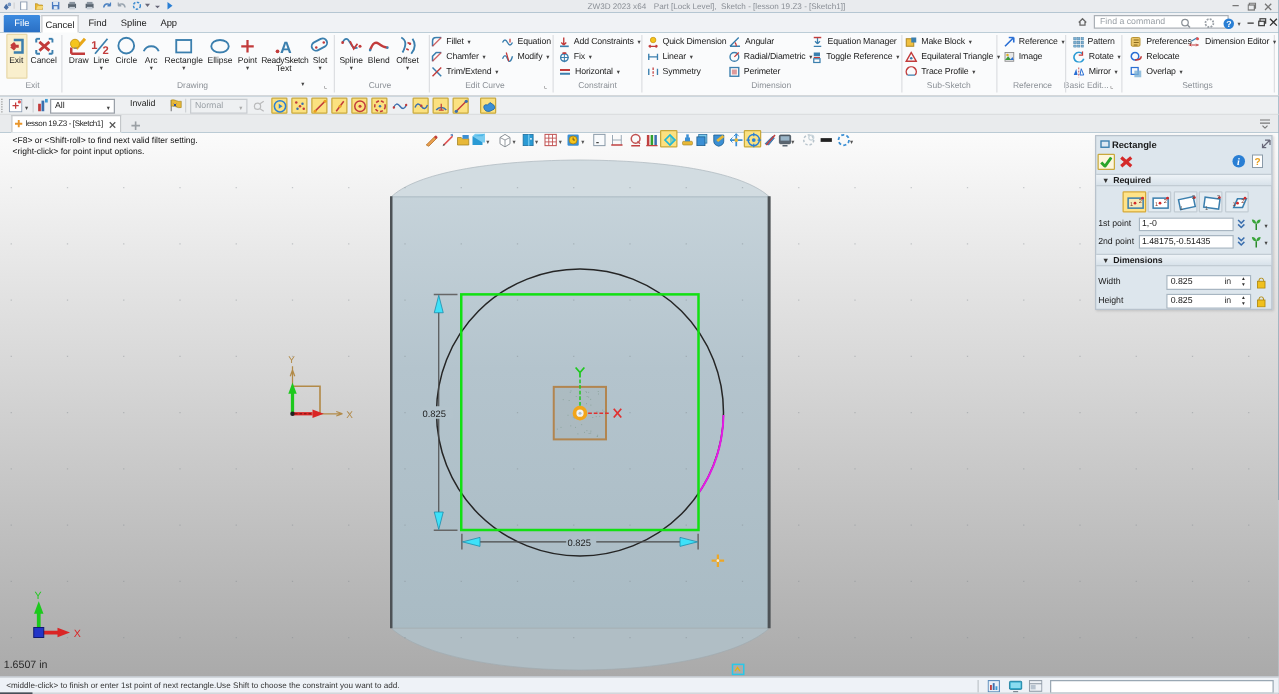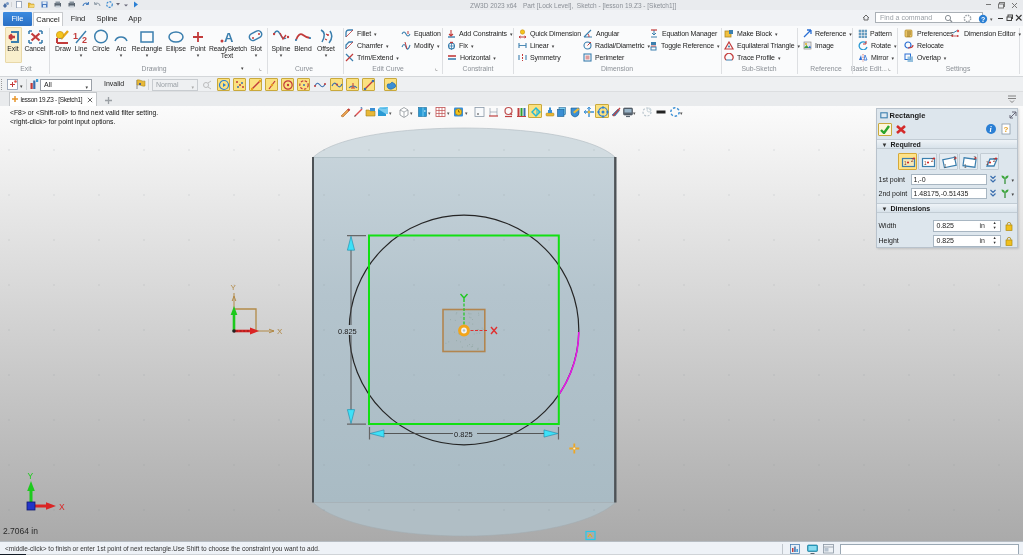--- a/index.html
+++ b/index.html
@@ -901,21 +901,21 @@
             <rect x="1.5" y="4.5" width="9" height="3" fill="#222"></rect>
           </svg>
         </div>
         <div class="abs" style="left:669px;top:0px;">
           <svg width="12" height="12" viewBox="0 0 12 12" style="">
             <circle cx="6" cy="6" r="4.2" fill="none" stroke="#3b8fd4" stroke-width="1.4" stroke-dasharray="2.5 1.8"></circle>
           </svg>
         </div>
         <div class="abs" style="left:680px;top:4px;font-size:5px;color:#555;">▾</div>
       </div>
-      <div class="abs" style="left:3px;top:420px;font-size:8.5px;color:#2a2a2a;">2.7064 in</div>
+      <div class="abs" style="left:3px;top:420px;font-size:8.5px;color:#2a2a2a;">1.6507 in</div>
       <div class="abs" style="left:875.5px;top:2px;width:142px;height:140px;background:#dde6ed;border:1px solid #b8c2cc;box-shadow:1px 1px 2px rgba(0,0,0,0.15);">
         <div class="abs" style="left:3px;top:2.5px;">
           <svg width="8" height="7" viewBox="0 0 8 7" style="">
             <rect x="0.8" y="0.8" width="6.4" height="5" fill="#dce8f2" stroke="#3b7fae" stroke-width="1.1"></rect>
           </svg>
         </div>
         <div class="abs" style="left:13px;top:1.5px;font-size:7.5px;font-weight:bold;color:#1a1a1a;">Rectangle</div>
         <div class="abs" style="left:132px;top:2px;">
           <svg width="8" height="8" viewBox="0 0 8 8" style="">
             <path d="M1 7L7 1M7 1H3M7 1V5" stroke="#667" stroke-width="1" fill="none"></path>

